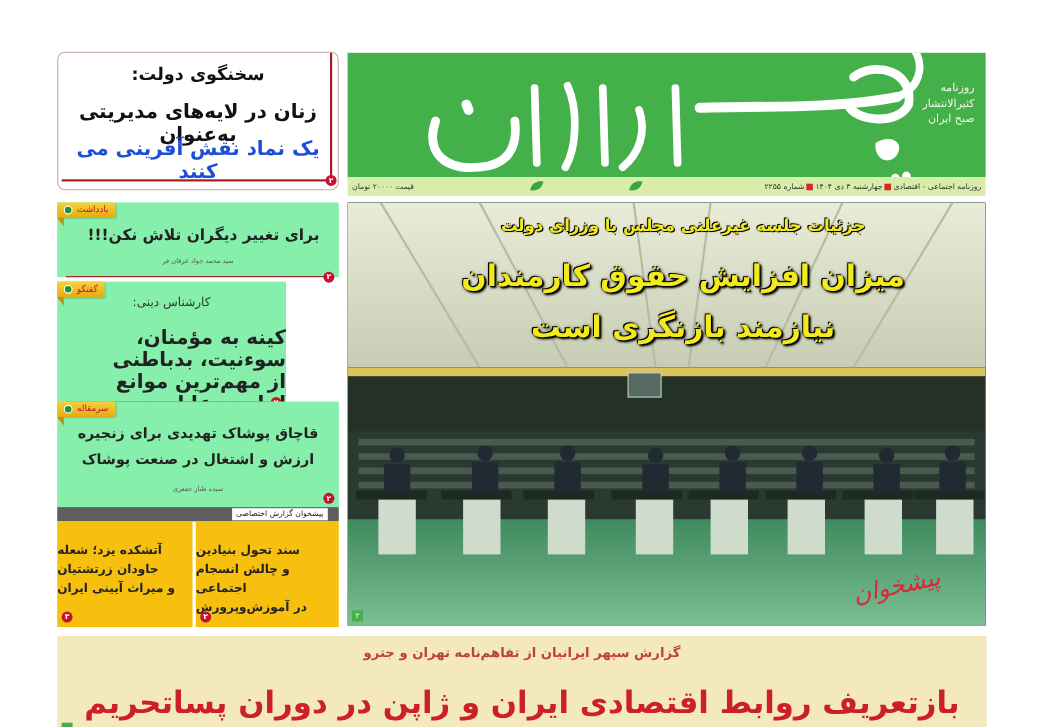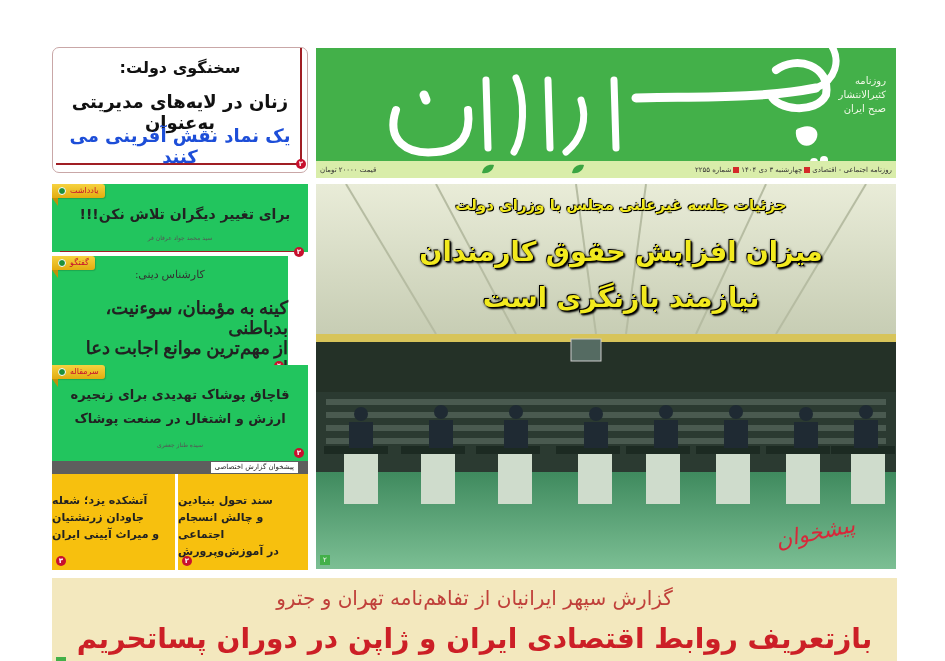--- a/index.html
+++ b/index.html
@@ -20,31 +20,31 @@
   .top-box { left: 52px; top: 47px; width: 256px; height: 126px; border: 1px solid #c9a7a7; border-radius: 7px; background: #fff; }
   .top-box .rbar { position: absolute; right: 5px; top: 0; width: 2px; height: 118px; background: #a01e24; }
   .top-box .bbar { position: absolute; left: 3px; right: 5px; bottom: 7px; height: 2px; background: #a01e24; }
   .top-box .t1 { position: absolute; width: 100%; top: 10px; text-align: center; font-size: 16px; font-weight: bold; color: #111; }
   .top-box .t2 { position: absolute; width: 100%; top: 43px; text-align: center; font-size: 18px; font-weight: bold; color: #111; }
   .top-box .t3 { position: absolute; width: 100%; top: 77px; text-align: center; font-size: 18px; font-weight: bold; color: #1d4ed8; }
 
   .pgnum { position: absolute; width: 10px; height: 10px; border-radius: 50%; background: #c8102e; color: #fff; font-size: 7px; line-height: 10px; text-align: center; font-weight: bold; }
 
   
-  .grey { background: #22c55e; }
+  .grey { background: #86efac; }
   .tab-label { position: absolute; left: 0; top: 0; height: 14px; padding: 0 6px 0 18px; background: linear-gradient(#f6d23f, #e2ac10); color: #c8102e; font-size: 8px; line-height: 14px; border-radius: 0 3px 3px 0; box-shadow: 1px 1px 1px rgba(0,0,0,0.15); }
   .tab-label .dot { position: absolute; left: 6px; top: 3px; width: 8px; height: 8px; border-radius: 50%; background: #1e8f3a; border: 1px solid #fff; }
   .tab-fold { position: absolute; left: 0; top: 14px; width: 0; height: 0; border-top: 8px solid #c0900a; border-left: 6px solid transparent; }
   .sep-line { position: absolute; left: 8px; right: 12px; height: 1.5px; background: #a01e24; }
 
   .note1 { left: 52px; top: 184px; width: 256px; height: 68px; }
   .note1 .title { position: absolute; width: 100%; top: 22px; text-align: center; font-size: 14px; font-weight: bold; color: #222; padding-left: 10px; }
   .note1 .author { position: absolute; width: 100%; top: 50px; text-align: center; font-size: 6px; color: #555; }
 
-  .note2 { left: 52px; top: 256px; width: 236px; height: 110px; font-family: Liberation Serif, serif; }
+  .note2 { left: 52px; top: 256px; width: 208px; height: 110px; }
   .note2 .kicker { position: absolute; width: 100%; top: 12px; text-align: center; font-size: 11px; color: #333; }
   .note2 .body { position: absolute; width: 100%; top: 42px; text-align: right; font-size: 18px; font-weight: bold; color: #222; line-height: 20px; }
 
   .note3 { left: 52px; top: 365px; width: 256px; height: 96px; }
   .note3 .body { position: absolute; width: 100%; top: 18px; text-align: center; font-size: 13px; font-weight: bold; color: #222; line-height: 24px; }
   .note3 .author { position: absolute; width: 100%; top: 76px; text-align: center; font-size: 6px; color: #555; }
 
   
   .excl-bar { left: 52px; top: 461px; width: 256px; height: 13px; background: #5e5e5e; }
   .excl-bar .lbl { position: absolute; right: 10px; top: 1px; height: 11px; background: #fff; color: #222; font-size: 7px; line-height: 11px; padding: 0 4px; }
@@ -60,21 +60,21 @@
   .photo .h1 { position: absolute; width: 100%; top: 52px; text-align: center; font-size: 27px; font-weight: bold; color: #f2ea1e; text-shadow: 0 0 3px #000, 1px 1px 0 #000, -1px -1px 0 #000, 2px 2px 2px #000; padding-left: 30px; }
   .photo .h2 { position: absolute; width: 100%; top: 98px; text-align: center; font-size: 27px; font-weight: bold; color: #f2ea1e; text-shadow: 0 0 3px #000, 1px 1px 0 #000, -1px -1px 0 #000, 2px 2px 2px #000; padding-left: 30px; }
   .sqnum { position: absolute; width: 10px; height: 10px; background: #43b049; color: #fff; font-size: 7px; line-height: 10px; text-align: center; }
 
   .watermark { left: 765px; top: 515px; width: 110px; height: 80px; }
   .watermark .wm-fa { position: absolute; right: 20px; top: 5px; font-family: "DejaVu Serif", serif; font-size: 22px; color: #d8283a; font-style: italic; transform: rotate(-12deg); }
   .watermark .wm-en { position: absolute; right: 8px; top: 62px; font-family: "Liberation Sans", sans-serif; font-size: 12px; color: #d8283a; direction: ltr; }
 
   
   .bottom { left: 52px; top: 578px; width: 845px; height: 83px; background: #f3e8be; }
-  .bottom .sub { position: absolute; width: 100%; top: 8px; text-align: center; font-size: 20px; font-weight: normal; color: #c0403a; }
+  .bottom .sub { position: absolute; width: 100%; top: 8px; text-align: center; font-size: 12px; font-weight: bold; color: #c0403a; }
   .bottom .main { position: absolute; width: 100%; top: 44px; text-align: center; font-size: 28px; font-weight: bold; color: #cc1f26; white-space: nowrap; }
 </style>
 </head>
 <body>
 
 <div class="abs masthead">
   <svg class="logo" viewBox="0 0 470 125">
     <g fill="none" stroke="#ffffff" stroke-linecap="round">
       <path d="M20 70 C 10 100, 30 115, 60 112 C 85 110, 95 95, 92 70" stroke-width="8"></path>
       <path d="M48 55 L 50 60" stroke-width="9"></path>

